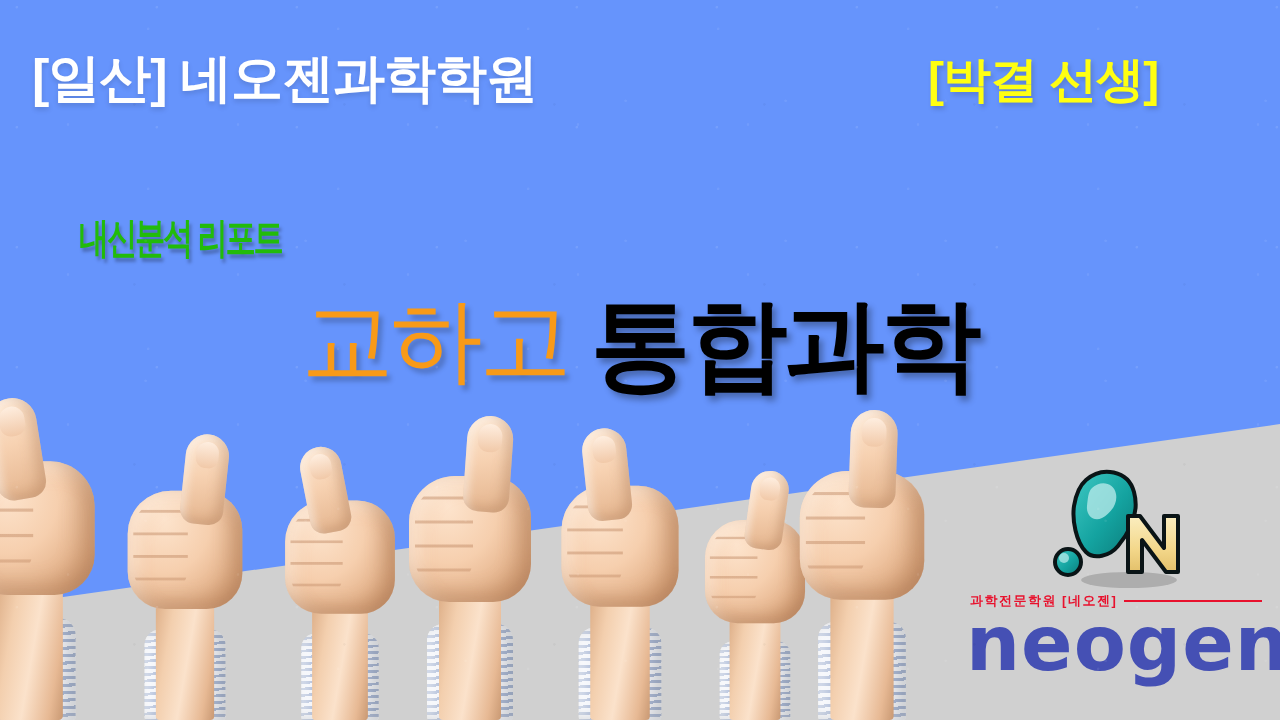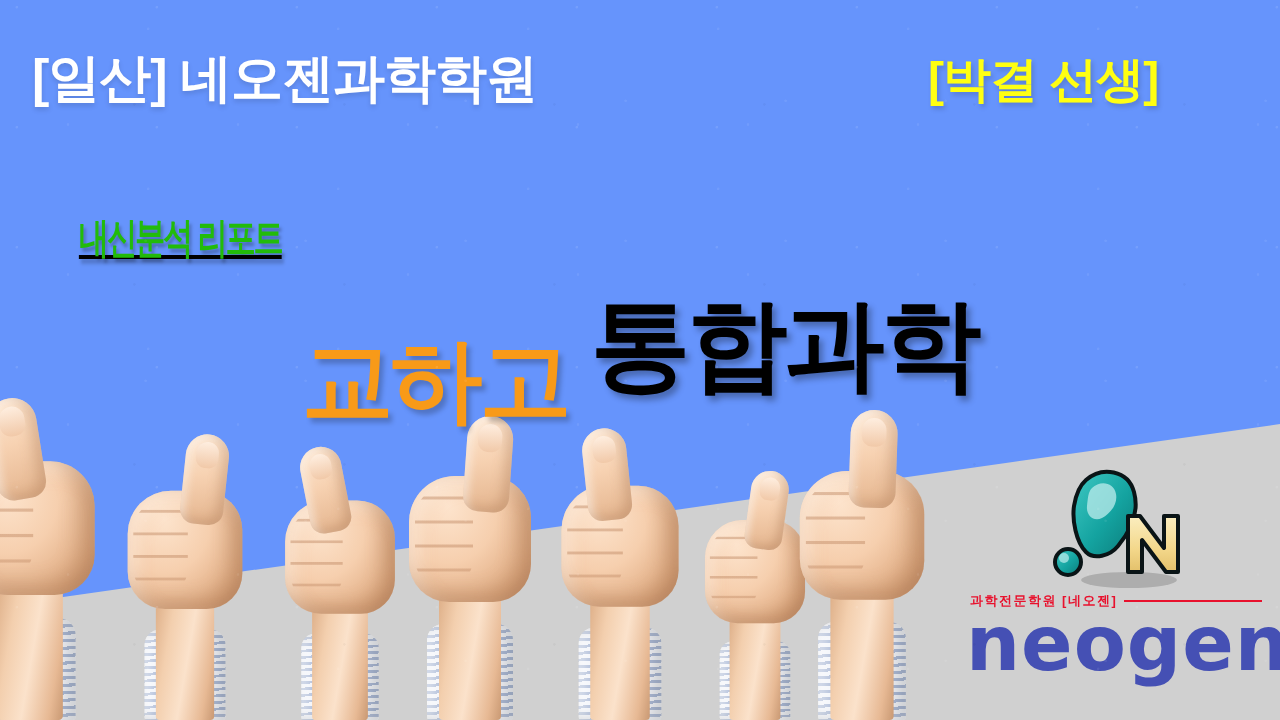--- a/index.html
+++ b/index.html
@@ -76,21 +76,20 @@
   .line-report {
     position: absolute;
     left: 0;
     top: 152px;
     width: 1280px;
     height: 124px;
     display: flex;
     align-items: flex-end;
     justify-content: flex-start;
     white-space: nowrap;
-    text-decoration: underline;
   }
   .kicker {
     font-size: 42px;
     font-weight: 700;
     letter-spacing: -3px;
     color: #22bb0a;
     transform: scaleX(.72) translateY(-10px);
     transform-origin: right bottom;
     margin-right: 4px;
     text-shadow: 3px 4px 4px rgba(0,0,0,.28);
@@ -111,26 +110,25 @@
     width: 1280px;
     height: 120px;
     display: flex;
     align-items: flex-start;
     justify-content: center;
     gap: 22px;
     white-space: nowrap;
   }
   .school {
     font-size: 92px;
-    font-weight: 700;
+    font-weight: 400;
     letter-spacing: -3px;
     line-height: 1.05;
     color: #f89a18;
     text-shadow: 4px 5px 5px rgba(0,0,0,.22);
-    margin-top: 40px;
   }
   .subject {
     font-size: 100px;
     font-weight: 700;
     letter-spacing: -3px;
     line-height: 1.05;
     color: #000000;
     text-shadow: 4px 5px 6px rgba(0,0,0,.3);
   }
 

